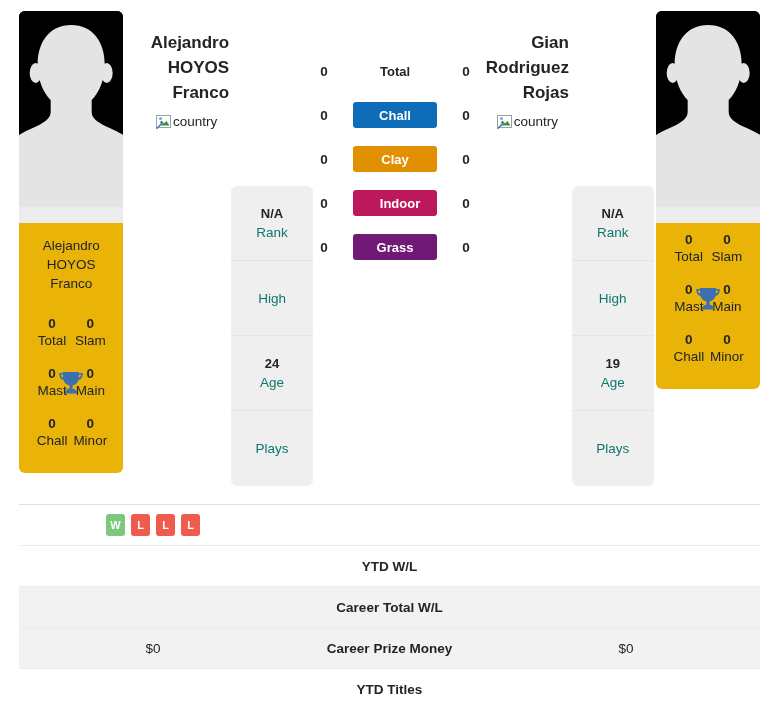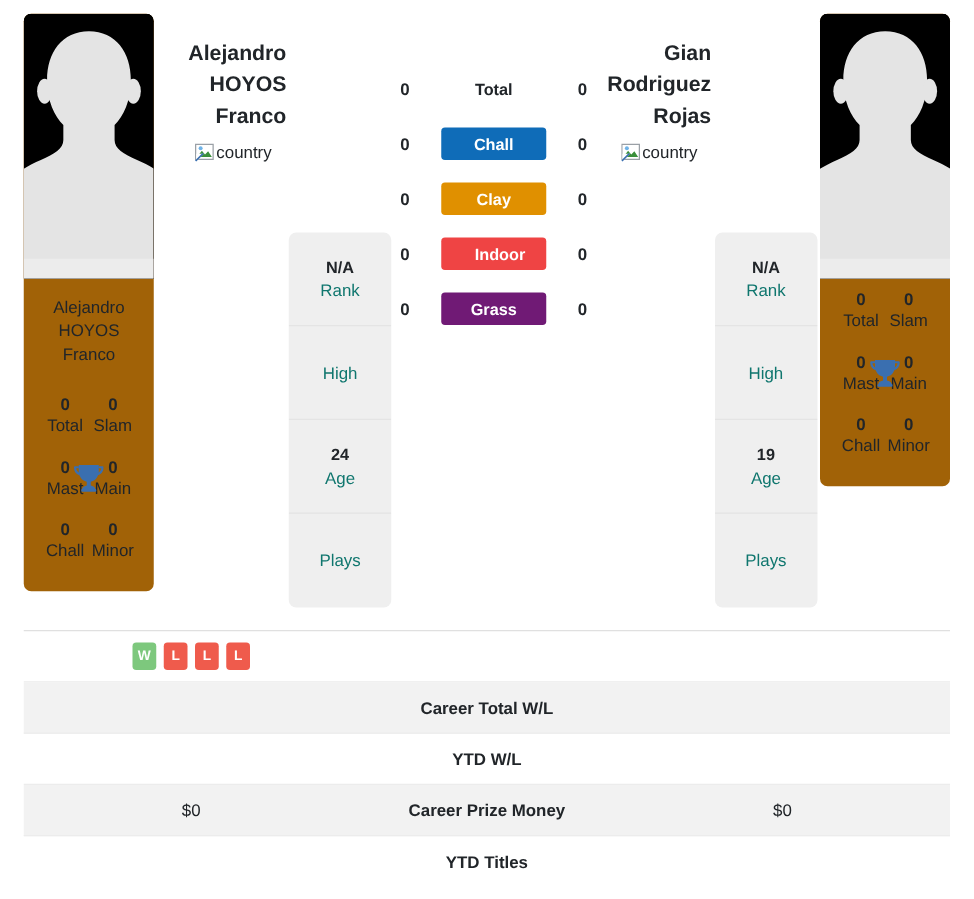--- a/index.html
+++ b/index.html
@@ -21,21 +21,21 @@
     width: 779px;
     height: 495px;
     display: flex;
     align-items: flex-start;
   }
 
   
   .player-card {
     width: 149px;
     margin-top: 11px;
-    background: #a16207;
+    background: #eab308;
     border-radius: 6px;
     overflow: hidden;
   }
   .player-card.left  { margin-left: 19px; }
   .player-card.right { margin-left: 0; margin-right: 19px; }
 
   .photo {
     position: relative;
     width: 100%;
     height: 212px;
@@ -355,21 +355,21 @@
         <div class="surf-badge" style="background: rgb(15, 108, 184);">Chall</div>
         <div class="surf-num">0</div>
       </div>
       <div class="surface-row">
         <div class="surf-num">0</div>
         <div class="surf-badge" style="background: rgb(224, 144, 0);">Clay</div>
         <div class="surf-num">0</div>
       </div>
       <div class="surface-row">
         <div class="surf-num">0</div>
-        <div class="surf-badge" style="background: #ef4444; padding-left: 10px;">Indoor</div>
+        <div class="surf-badge" style="background: #be185d; padding-left: 10px;">Indoor</div>
         <div class="surf-num">0</div>
       </div>
       <div class="surface-row">
         <div class="surf-num">0</div>
         <div class="surf-badge" style="background: #701a75;">Grass</div>
         <div class="surf-num">0</div>
       </div>
     </div>
 
     <div class="name-col right" style="margin-left:10px;">
@@ -476,32 +476,32 @@
             <div class="chip" style="background: rgb(239, 91, 76);">L</div>
             <div class="chip" style="background: rgb(239, 91, 76);">L</div>
             <div class="chip" style="background: rgb(239, 91, 76);">L</div>
           </div>
       </div>
       <div class="st-right">
         <div class="form-chips"></div>
       </div>
     </div>
 
+    <div class="st-row">
+      <div class="st-left"></div>
+      <div class="st-mid">YTD W/L</div>
+      <div class="st-right"></div>
+    </div>
+
     <div class="st-row alt">
       <div class="st-left"></div>
       <div class="st-mid">Career Total W/L</div>
       <div class="st-right"></div>
     </div>
 
-    <div class="st-row">
-      <div class="st-left"></div>
-      <div class="st-mid">YTD W/L</div>
-      <div class="st-right"></div>
-    </div>
-
     <div class="st-row alt">
       <div class="st-left">$0</div>
       <div class="st-mid">Career Prize Money</div>
       <div class="st-right">$0</div>
     </div>
 
     <div class="st-row" style="border-bottom:none;">
       <div class="st-left"></div>
       <div class="st-mid">YTD Titles</div>
       <div class="st-right"></div>

